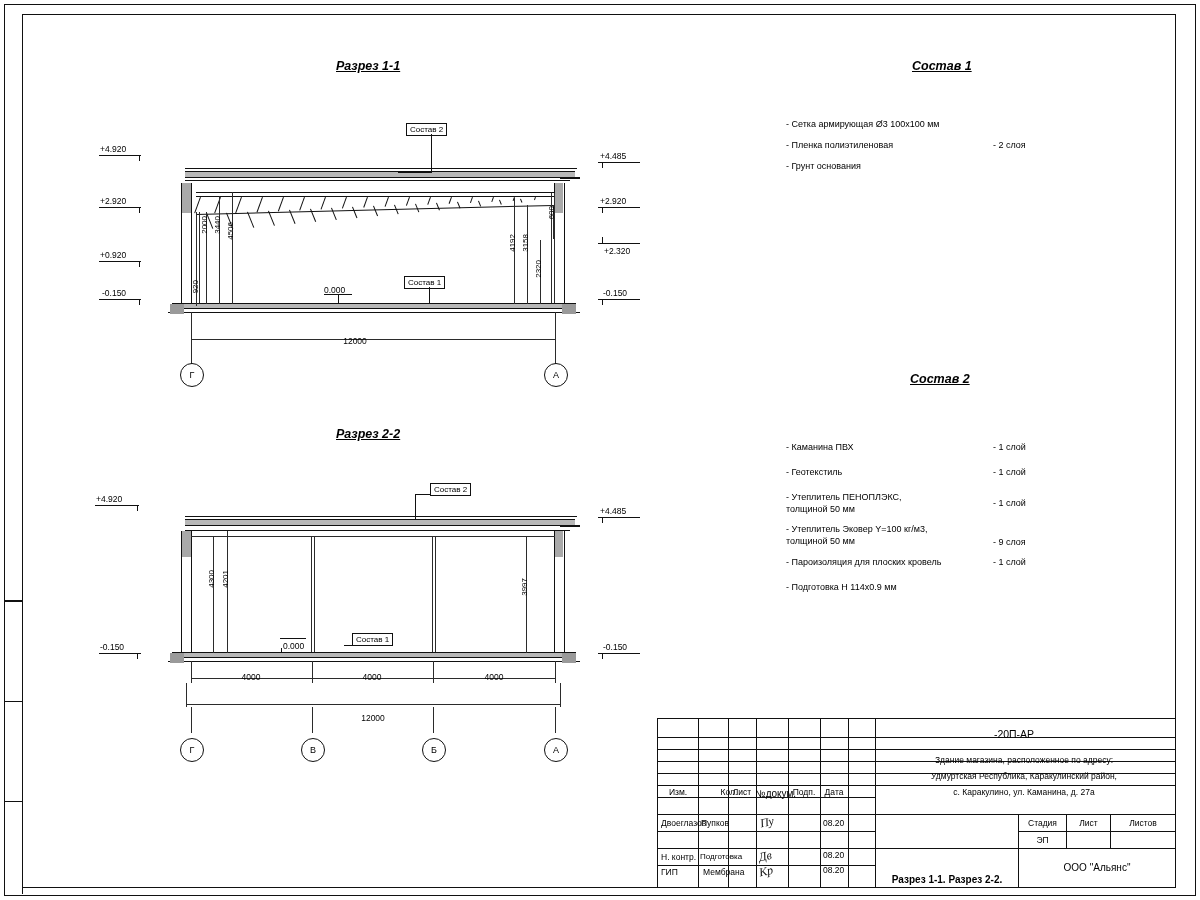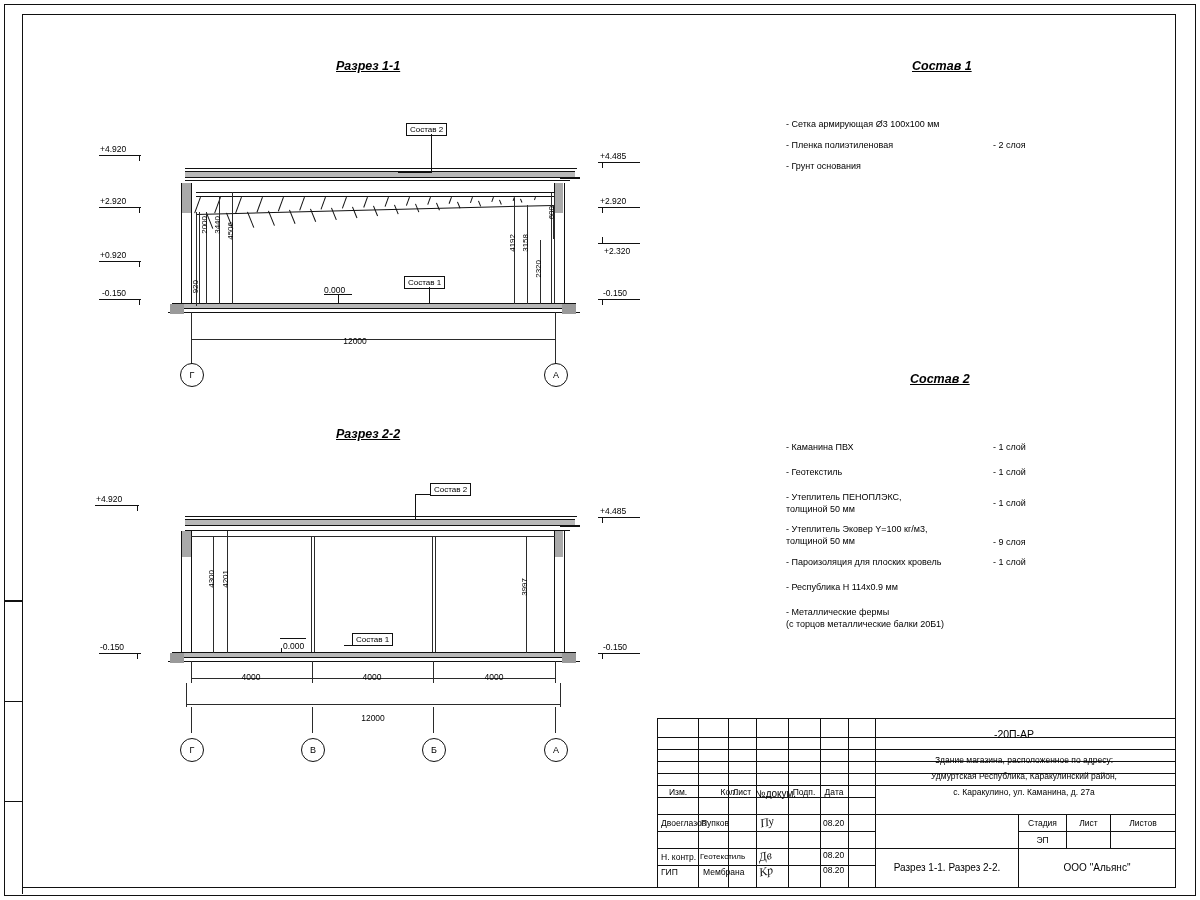--- a/index.html
+++ b/index.html
@@ -297,23 +297,21 @@
 
   <div class="spec-title" style="left:910px;top:372px;">Состав 2</div>
   <div class="spec" style="left:786px;top:441px;width:340px;">
     <div class="row" style="height:12px;margin-bottom:13px;"><span class="t" style="white-space:pre-line;">- Каманина ПВХ</span><span class="v">- 1 слой</span></div>
     <div class="row" style="height:12px;margin-bottom:13px;"><span class="t" style="white-space:pre-line;">- Геотекстиль</span><span class="v">- 1 слой</span></div>
     <div class="row" style="height:24px;margin-bottom:8px;"><span class="t" style="white-space:pre-line;">- Утеплитель ПЕНОПЛЭКС,
    толщиной 50 мм</span><span class="v" style="top:6px;">- 1 слой</span></div>
     <div class="row" style="height:24px;margin-bottom:9px;"><span class="t" style="white-space:pre-line;">- Утеплитель Эковер Y=100 кг/м3,
    толщиной 50 мм</span><span class="v" style="top:13px;">- 9 слоя</span></div>
     <div class="row" style="height:12px;margin-bottom:13px;"><span class="t" style="white-space:pre-line;">- Пароизоляция для плоских кровель</span><span class="v">- 1 слой</span></div>
-    <div class="row" style="height:12px;margin-bottom:13px;"><span class="t" style="white-space:pre-line;">- Республика Н 114х0.9 мм</span><span class="v"></span></div>
-    <div class="row" style="height:24px;"><span class="t" style="white-space:pre-line;">- Металлические фермы
-  (с торцов металлические балки 20Б1)</span><span class="v"></span></div>
+    <div class="row" style="height:12px;margin-bottom:13px;"><span class="t" style="white-space:pre-line;">- Подготовка Н 114х0.9 мм</span><span class="v"></span></div>
   </div>
 
   <div class="tb">
 
     <div class="l hl" style="left:0;top:18px;width:517px;"></div>
     <div class="l hl" style="left:0;top:30px;width:517px;"></div>
     <div class="l hl" style="left:0;top:42px;width:517px;"></div>
     <div class="l hl" style="left:0;top:54px;width:517px;"></div>
     <div class="l hl" style="left:0;top:66px;width:517px;"></div>
     <div class="l hl" style="left:0;top:78px;width:217px;"></div>
@@ -351,33 +349,33 @@
     <div class="tb-c" style="left:97px;top:69px;width:34px;font-size:10px;">№докум.</div>
     <div class="tb-c" style="left:130px;top:68px;width:32px;">Подп.</div>
     <div class="tb-c" style="left:162px;top:68px;width:28px;">Дата</div>
 
     <div class="tb-txt" style="left:3px;top:99px;">Двоеглазов</div>
     <div class="tb-txt" style="left:43px;top:99px;">Пупков</div>
     <div class="sig" style="left:102px;top:96px;">Пу</div>
     <div class="tb-txt" style="left:165px;top:99px;">08.20</div>
 
     <div class="tb-txt" style="left:3px;top:133px;">Н. контр.</div>
-    <div class="tb-txt" style="left:42px;top:133px;font-size:8px;">Геотекстиль</div>
+    <div class="tb-txt" style="left:42px;top:133px;font-size:8px;">Подготовка</div>
     <div class="sig" style="left:101px;top:130px;">Дв</div>
     <div class="tb-txt" style="left:165px;top:131px;">08.20</div>
 
     <div class="tb-txt" style="left:3px;top:148px;">ГИП</div>
     <div class="tb-txt" style="left:45px;top:148px;">Мембрана</div>
     <div class="sig" style="left:101px;top:145px;">Кр</div>
     <div class="tb-txt" style="left:165px;top:146px;">08.20</div>
 
     <div class="tb-c" style="left:361px;top:99px;width:47px;">Стадия</div>
     <div class="tb-c" style="left:409px;top:99px;width:43px;">Лист</div>
     <div class="tb-c" style="left:453px;top:99px;width:64px;">Листов</div>
     <div class="tb-c" style="left:361px;top:116px;width:47px;">ЭП</div>
     <div class="tb-c" style="left:409px;top:116px;width:43px;"></div>
     <div class="tb-c" style="left:453px;top:116px;width:64px;"></div>
 
-    <div class="tb-big" style="left:289px;top:143px;transform:translate(-50%,0);">Разрез 1-1. Разрез 2-2.</div>
+    <div class="tb-big" style="left:289px;top:155px;transform:translate(-50%,0);font-weight:bold;">Разрез 1-1. Разрез 2-2.</div>
     <div class="tb-big" style="left:439px;top:143px;transform:translate(-50%,0);">ООО "Альянс"</div>
   </div>
 
 </div>
 
 </body></html>

